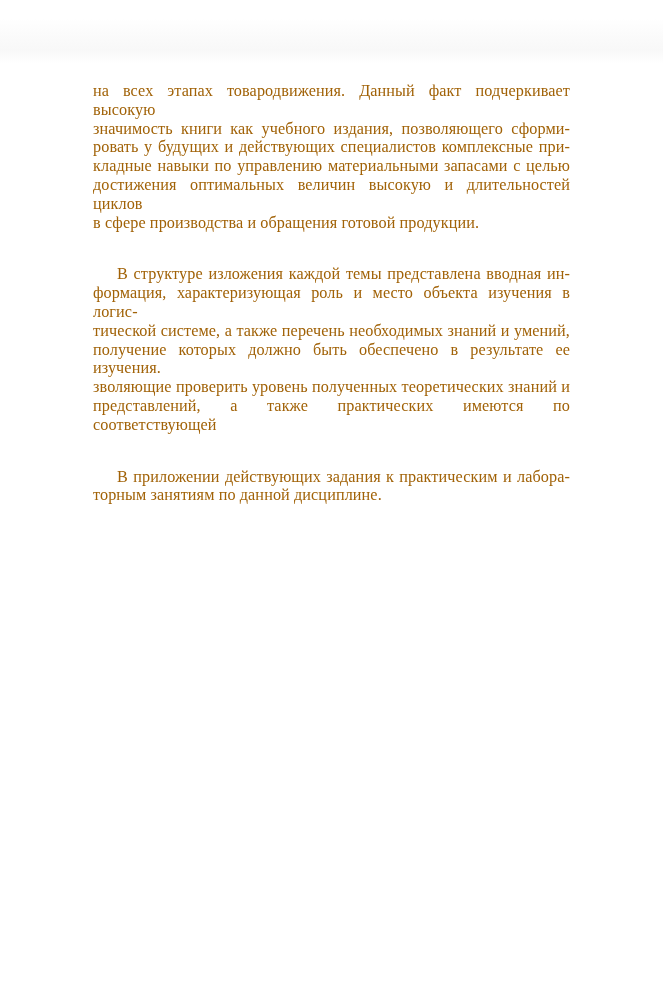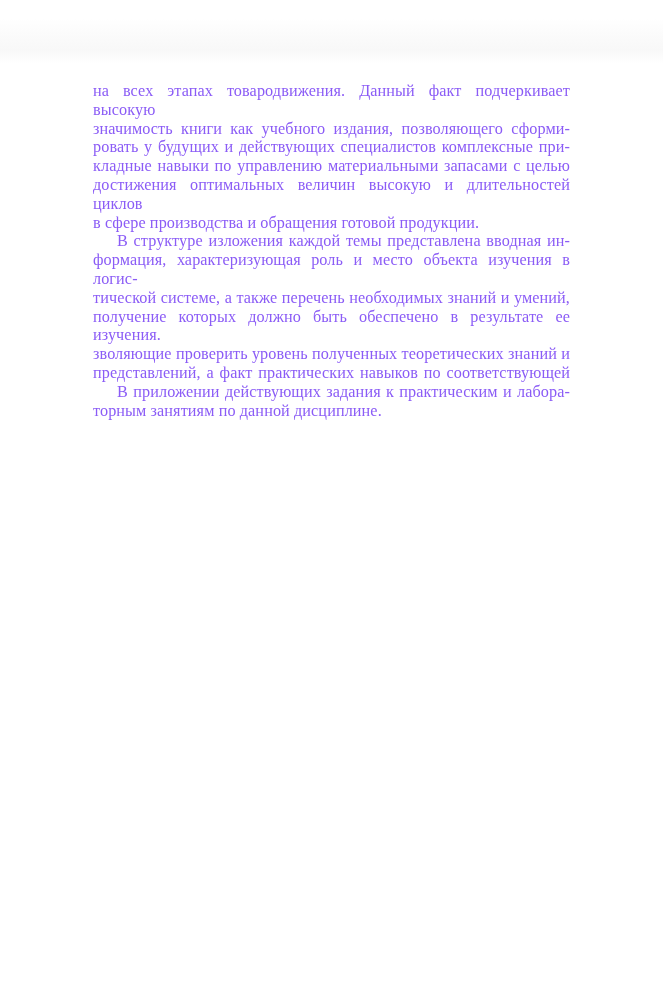--- a/index.html
+++ b/index.html
@@ -28,39 +28,40 @@
       rgba(120,120,120,0.035) 45%,
       rgba(120,120,120,0.05) 70%,
       rgba(120,120,120,0.00) 100%);
     pointer-events: none;
   }
   .text-block {
     position: absolute;
     left: 93px;
     top: 82px;
     width: 477px;
-    color: #8b5cf6;
+    color: #a16207;
     font-size: 16.2px;
     line-height: 18.8px;
     letter-spacing: 0.1px;
   }
   .paragraph {
     margin: 0;
     padding: 0;
   }
   .line {
     white-space: normal;
     text-align: justify;
     text-align-last: justify;
   }
   .line.last-line {
     text-align-last: left;
   }
   .line.first-line.indented {
     text-indent: 24px;
+    margin-top: 33px;
   }
 </style>
 </head>
 <body>
 
 <div class="page">
   <div class="scan-artifact"></div>
   <div class="text-block">
       <div class="paragraph">
         <div class="line first-line">на всех этапах товародвижения. Данный факт подчеркивает высокую</div>
@@ -71,20 +72,20 @@
         <div class="line last-line">в сфере производства и обращения готовой продукции.</div>
       </div>
       <div class="paragraph">
         <div class="line first-line indented">В структуре изложения каждой темы представлена вводная ин-</div>
         <div class="line">формация, характеризующая роль и место объекта изучения в логис-</div>
         <div class="line">тической системе, а также перечень необходимых знаний и умений,</div>
         <div class="line last-line">получение которых должно быть обеспечено в результате ее изучения.</div>
       </div>
       <div class="paragraph">
         <div class="line">зволяющие проверить уровень полученных теоретических знаний и</div>
-        <div class="line">представлений, а факт практических навыков по соответствующей</div>
+        <div class="line">представлений, а также практических имеются по соответствующей</div>
       </div>
       <div class="paragraph">
         <div class="line first-line indented">В приложении действующих задания к практическим и лабора-</div>
         <div class="line last-line">торным занятиям по данной дисциплине.</div>
       </div>
     </div>
 </div>
 
 </body></html>

